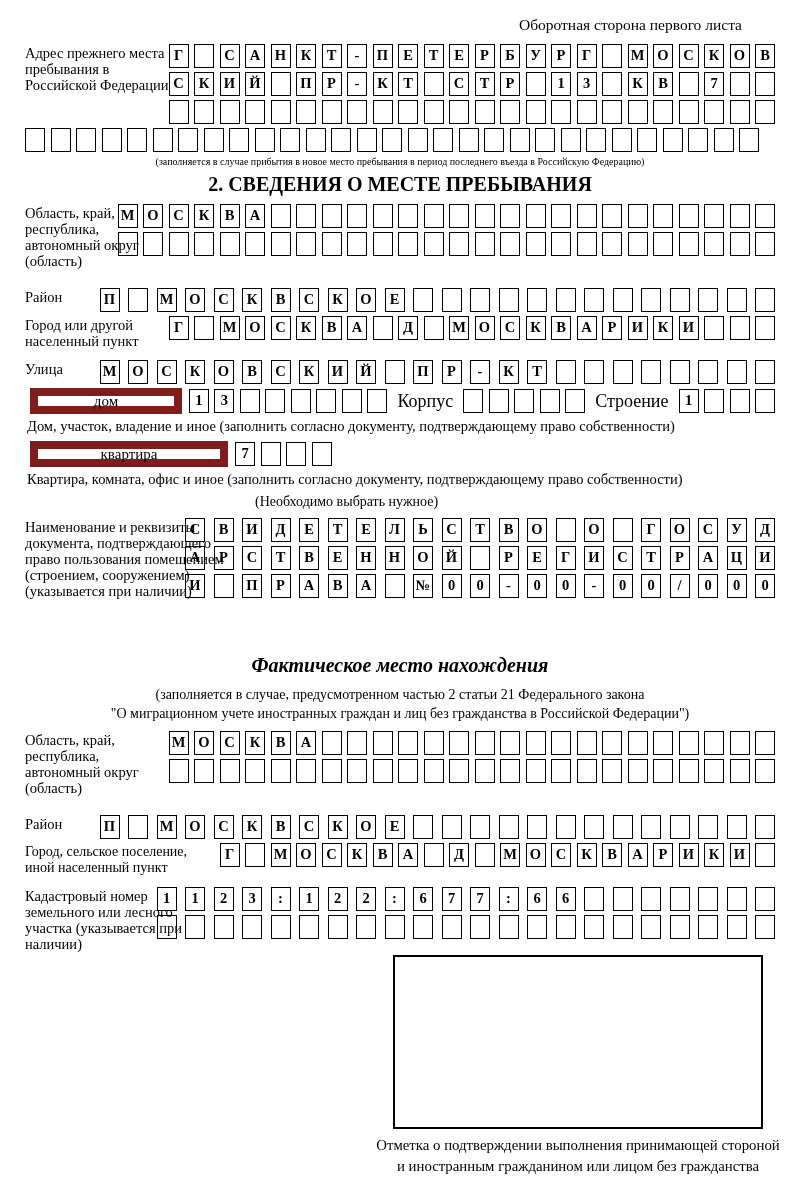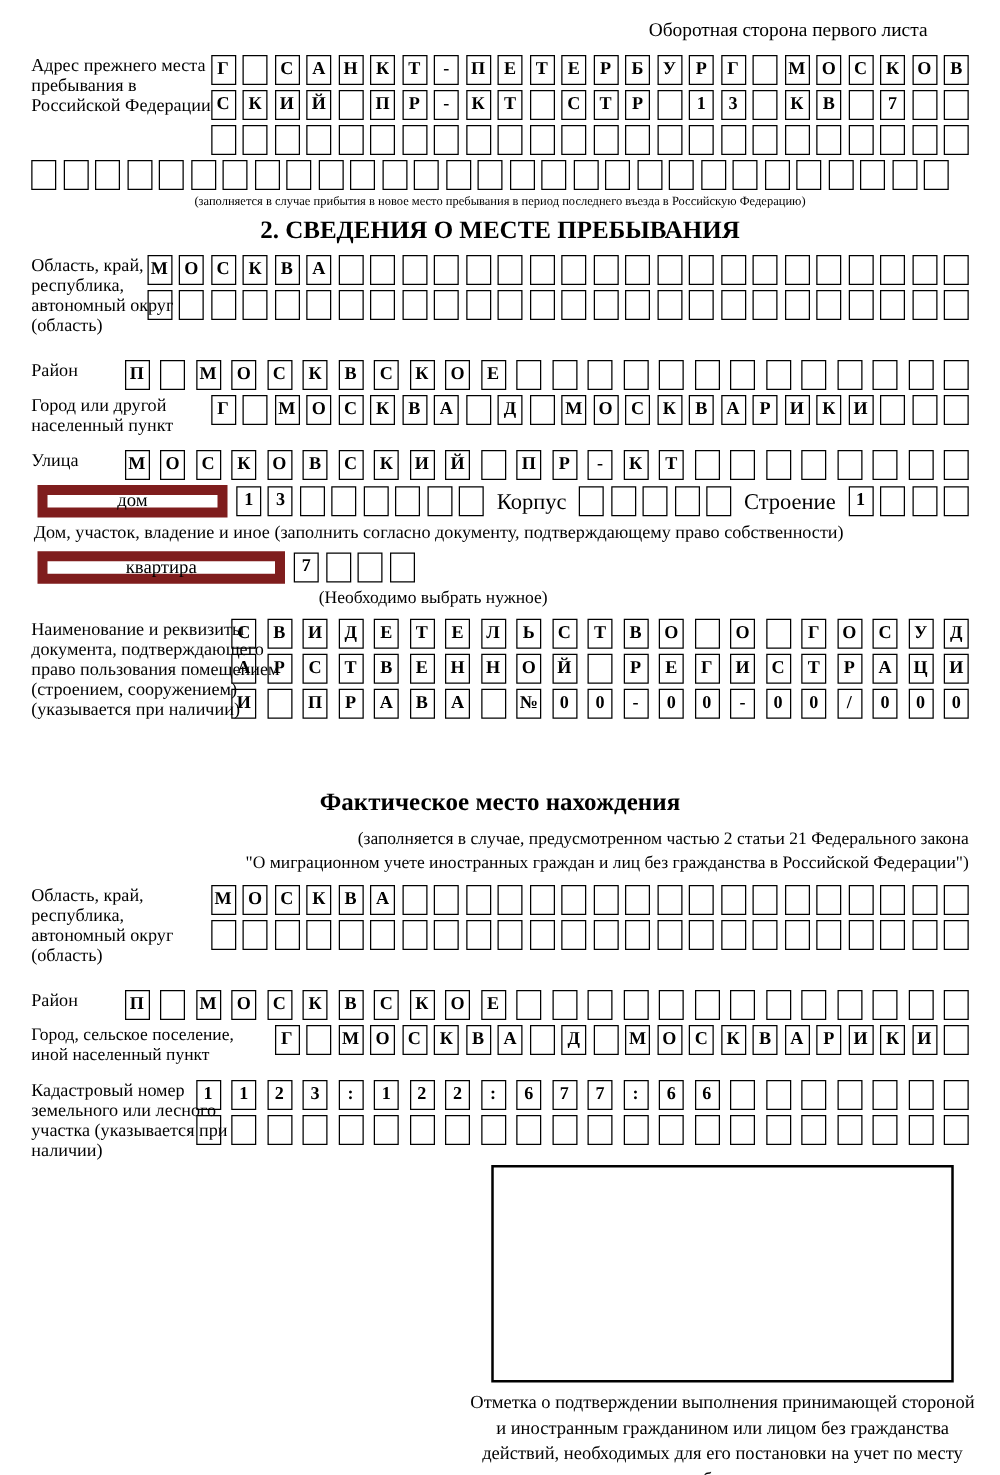--- a/index.html
+++ b/index.html
@@ -51,21 +51,21 @@
 
   
   .stay-line { display:flex; align-items:center; gap:14px; margin:6px 0 2px 5px; }
   .checkbox {
     width:22px; height:22px; border:1.8px solid #000;
     display:inline-flex; align-items:center; justify-content:center;
     font-size:14px; font-weight:bold; flex:0 0 auto;
   }
   .stay-note { font-size:14px; margin:2px 0 8px 230px; }
 
-  .fact-note { text-align:right; font-size:14px; line-height:19px; }
+  .fact-note { text-align:center; font-size:14px; line-height:19px; }
 
   
   .stamp-box {
     width:370px; height:174px;
     border:2px solid #000;
     margin-left:368px; margin-top:8px;
   }
   .stamp-caption {
     width:410px; margin-left:348px; margin-top:6px;
     text-align:center; font-size:14.8px; line-height:20.5px;
@@ -376,20 +376,21 @@
 
   <div class="inline-line">
     <div class="label-box box-kv">квартира</div>
     <div class="inline-cells">
         <span class="cell">7</span>
         <span class="cell"></span>
         <span class="cell"></span>
         <span class="cell"></span>
       </div>
   </div>
+  <div class="caption">Квартира, комната, офис и иное (заполнить согласно документу, подтверждающему право собственности)</div>
 
   <div class="stay-note">(Необходимо выбрать нужное)</div>
 
   <div class="group" style="min-height:126px;">
     <div class="group-label w215">Наименование и реквизиты документа, подтверждающего право пользования помещением (строением, сооружением) (указывается при наличии)</div>
     <div class="row wide">
         <span class="cell">С</span>
         <span class="cell">В</span>
         <span class="cell">И</span>
         <span class="cell">Д</span>
@@ -452,21 +453,21 @@
         <span class="cell">-</span>
         <span class="cell">0</span>
         <span class="cell">0</span>
         <span class="cell">/</span>
         <span class="cell">0</span>
         <span class="cell">0</span>
         <span class="cell">0</span>
       </div>
   </div>
 
-  <div class="section-title" style="margin-top:10px;">Фактическое место нахождения</div>
+  <div class="section-title" style="margin-top:10px;font-style:italic;">Фактическое место нахождения</div>
   <div class="fact-note">(заполняется в случае, предусмотренном частью 2 статьи 21 Федерального закона</div>
   <div class="fact-note" style="margin-bottom:8px;">"О миграционном учете иностранных граждан и лиц без гражданства в Российской Федерации")</div>
 
   <div class="group" style="min-height:82px;">
     <div class="group-label w120">Область, край, республика, автономный округ (область)</div>
     <div class="row">
         <span class="cell">М</span>
         <span class="cell">О</span>
         <span class="cell">С</span>
         <span class="cell">К</span>

